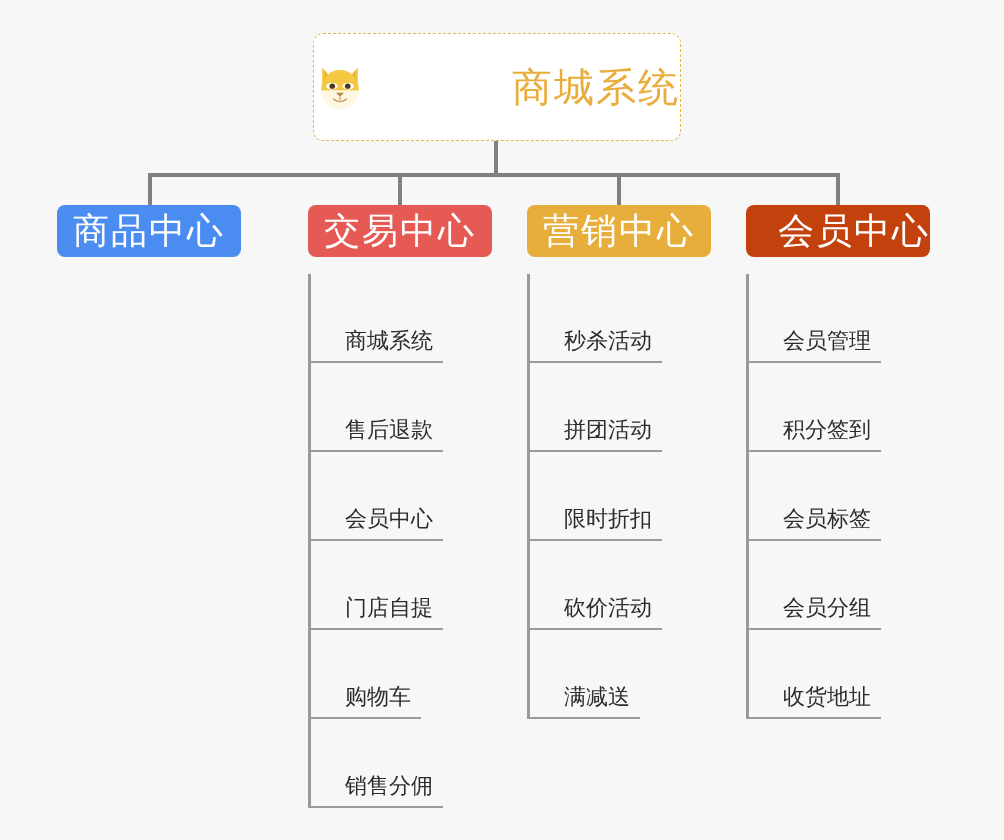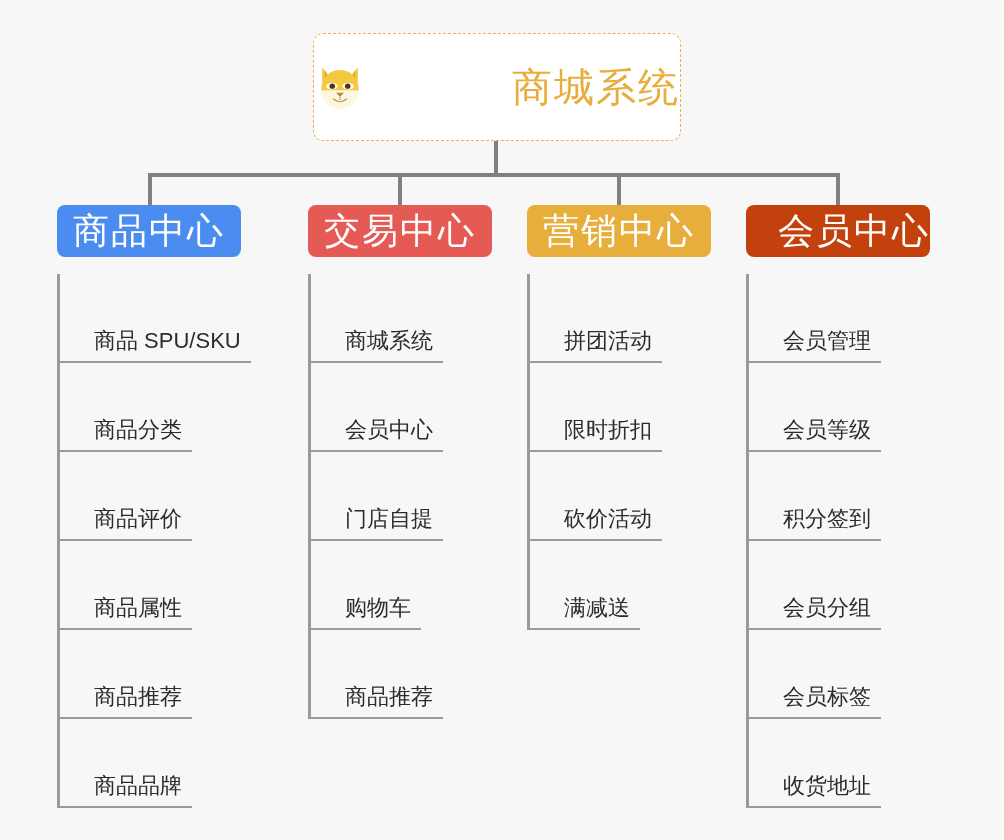--- a/index.html
+++ b/index.html
@@ -112,70 +112,56 @@
   <div class="conn conn-drop" style="left:398px;"></div>
   <div class="conn conn-drop" style="left:617px;"></div>
   <div class="conn conn-drop" style="left:836px;"></div>
 
   <div class="columns">
 
     <div class="column col-w184" style="left:57px;">
       <div class="cat-box" style="background:#4a8cf0;">
         <span>商品中心</span>
       </div>
-      <div class="items">
-        <div class="item">
-            <span class="item-label">商品 SPU/SKU</span>
-          </div>
-        <div class="item">
-            <span class="item-label">商品分类</span>
-          </div>
-        <div class="item">
-            <span class="item-label">商品评价</span>
-          </div>
-        <div class="item">
-            <span class="item-label">商品属性</span>
-          </div>
-        <div class="item">
-            <span class="item-label">商品推荐</span>
-          </div>
-        <div class="item">
-            <span class="item-label">商品品牌</span>
-          </div>
-      </div>
     </div>
 
     <div class="column col-w184" style="left:308px;">
       <div class="cat-box" style="background:#e55a55;">
         <span>交易中心</span>
       </div>
       <div class="items">
         <div class="item">
             <span class="item-label">商城系统</span>
           </div>
         <div class="item">
+            <span class="item-label">售后退款</span>
+          </div>
+        <div class="item">
             <span class="item-label">会员中心</span>
           </div>
         <div class="item">
             <span class="item-label">门店自提</span>
           </div>
         <div class="item">
             <span class="item-label">购物车</span>
           </div>
         <div class="item">
-            <span class="item-label">商品推荐</span>
+            <span class="item-label">销售分佣</span>
           </div>
       </div>
     </div>
 
     <div class="column col-w184" style="left:527px;">
       <div class="cat-box" style="background:#e8ae3c;">
         <span>营销中心</span>
       </div>
       <div class="items">
+        <div class="item">
+            <span class="item-label">秒杀活动</span>
+          </div>
         <div class="item">
             <span class="item-label">拼团活动</span>
           </div>
         <div class="item">
             <span class="item-label">限时折扣</span>
           </div>
         <div class="item">
             <span class="item-label">砍价活动</span>
           </div>
         <div class="item">
@@ -186,30 +172,27 @@
 
     <div class="column col-w184" style="left:746px;">
       <div class="cat-box" style="background:#c2410c;justify-content:flex-end;">
         <span>会员中心</span>
       </div>
       <div class="items">
         <div class="item">
             <span class="item-label">会员管理</span>
           </div>
         <div class="item">
-            <span class="item-label">会员等级</span>
-          </div>
-        <div class="item">
             <span class="item-label">积分签到</span>
           </div>
         <div class="item">
-            <span class="item-label">会员分组</span>
+            <span class="item-label">会员标签</span>
           </div>
         <div class="item">
-            <span class="item-label">会员标签</span>
+            <span class="item-label">会员分组</span>
           </div>
         <div class="item">
             <span class="item-label">收货地址</span>
           </div>
       </div>
     </div>
 
   </div>
 </div>
 

